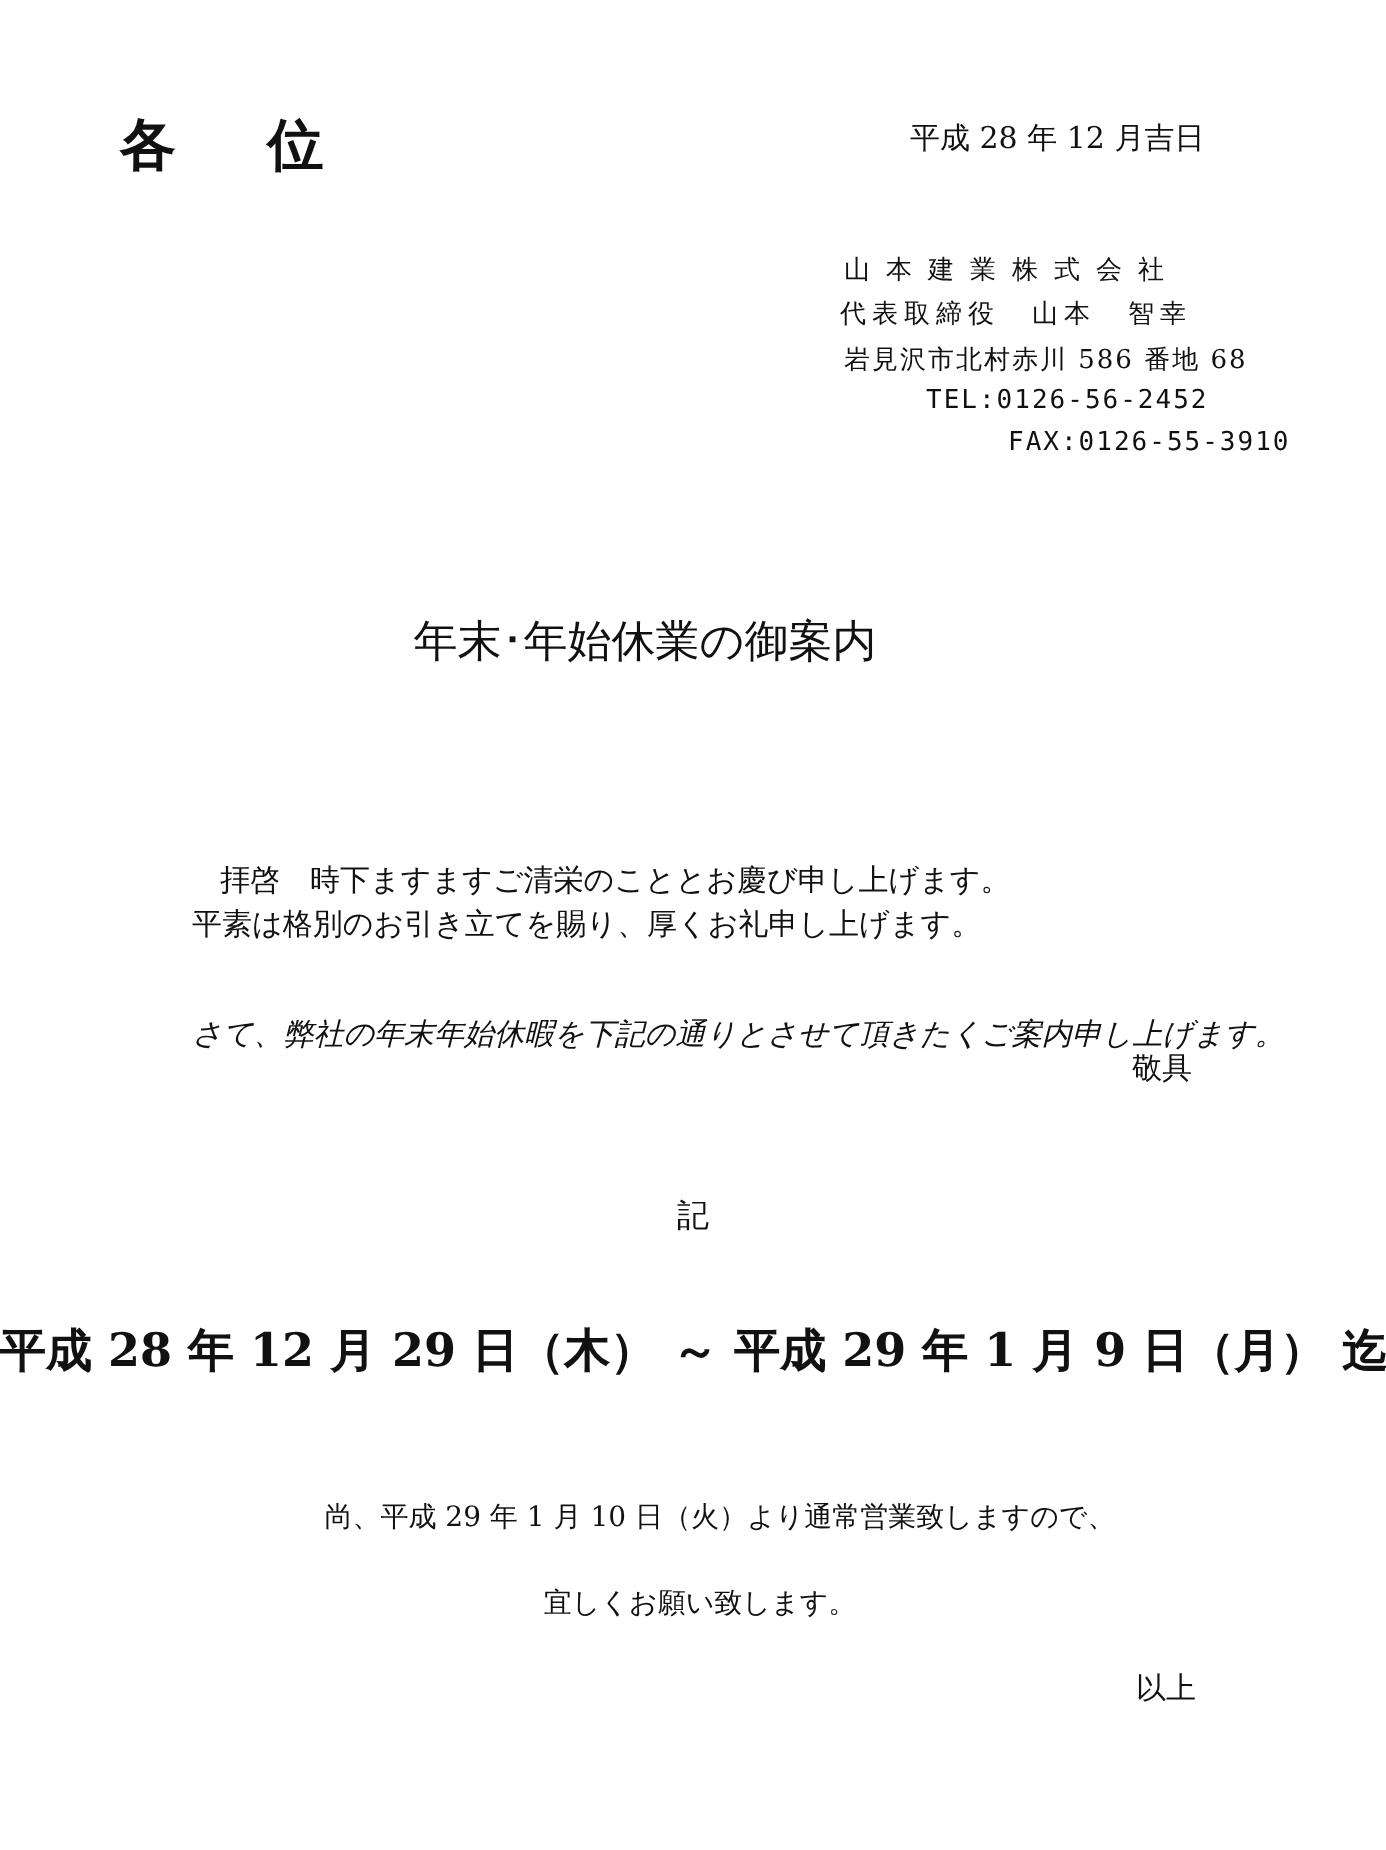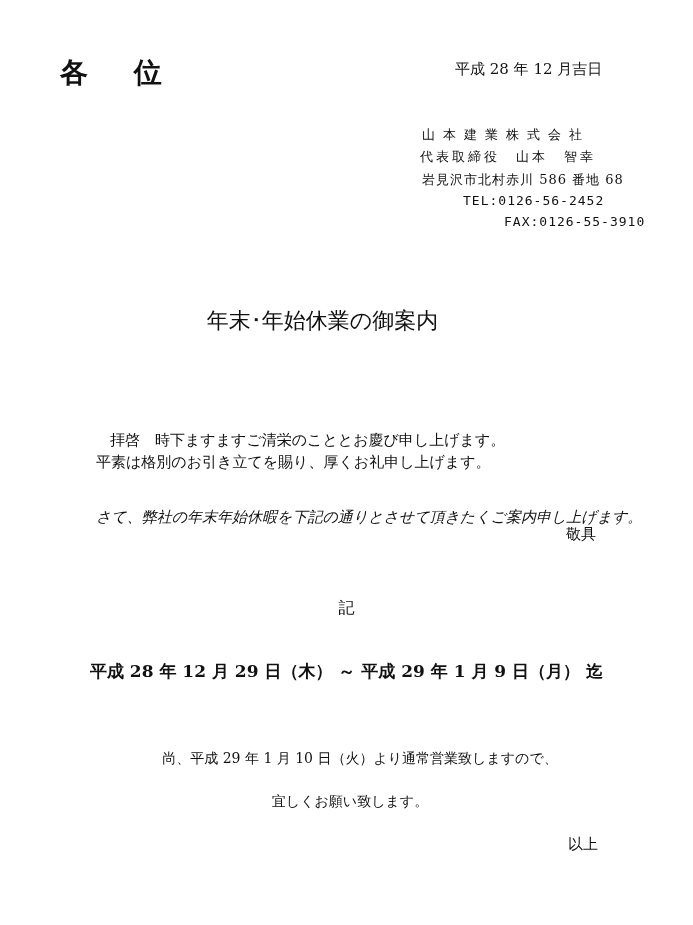--- a/index.html
+++ b/index.html
@@ -15,21 +15,21 @@
   .s3 { left:422px; top:171px; letter-spacing:1px; }
   .s4 { left:463px; top:193px; font-family:"DejaVu Sans Mono","Liberation Mono",monospace; letter-spacing:1px; }
   .s5 { left:463px; top:214px; font-family:"DejaVu Sans Mono","Liberation Mono",monospace; letter-spacing:1px;margin-left:41px; }
   .title { left:0; width:645px; text-align:center; top:306px; font-size:22px; }
   .para { font-size:15px; }
   .p1 { left:110px; top:396px;margin-top:35px; }
   .p2 { left:96px; top:453px; }
   .p3 { left:96px; top:508px;font-style:italic; }
   .keigu { left:566px; top:525px; font-size:15px; }
   .ki { left:0; width:693px; text-align:center; top:598px; font-size:16px; }
-  .period { left:0; width:693px; text-align:center; top:660px; font-size:17px; font-weight:bold; }
+  .period { left:0; width:693px; text-align:center; top:660px; font-size:23px; font-weight:bold; }
   .note1 { left:0; width:720px; text-align:center; top:750px; font-size:14px; }
   .note2 { left:0; width:700px; text-align:center; top:793px; font-size:14px; }
   .ijo { left:568px; top:835px; font-size:15px;text-align:right; }
 </style>
 </head>
 <body>
 
 <div>
   <div class="abs addressee">各 位</div>
   <div class="abs date">平成 28 年 12 月吉日</div>

